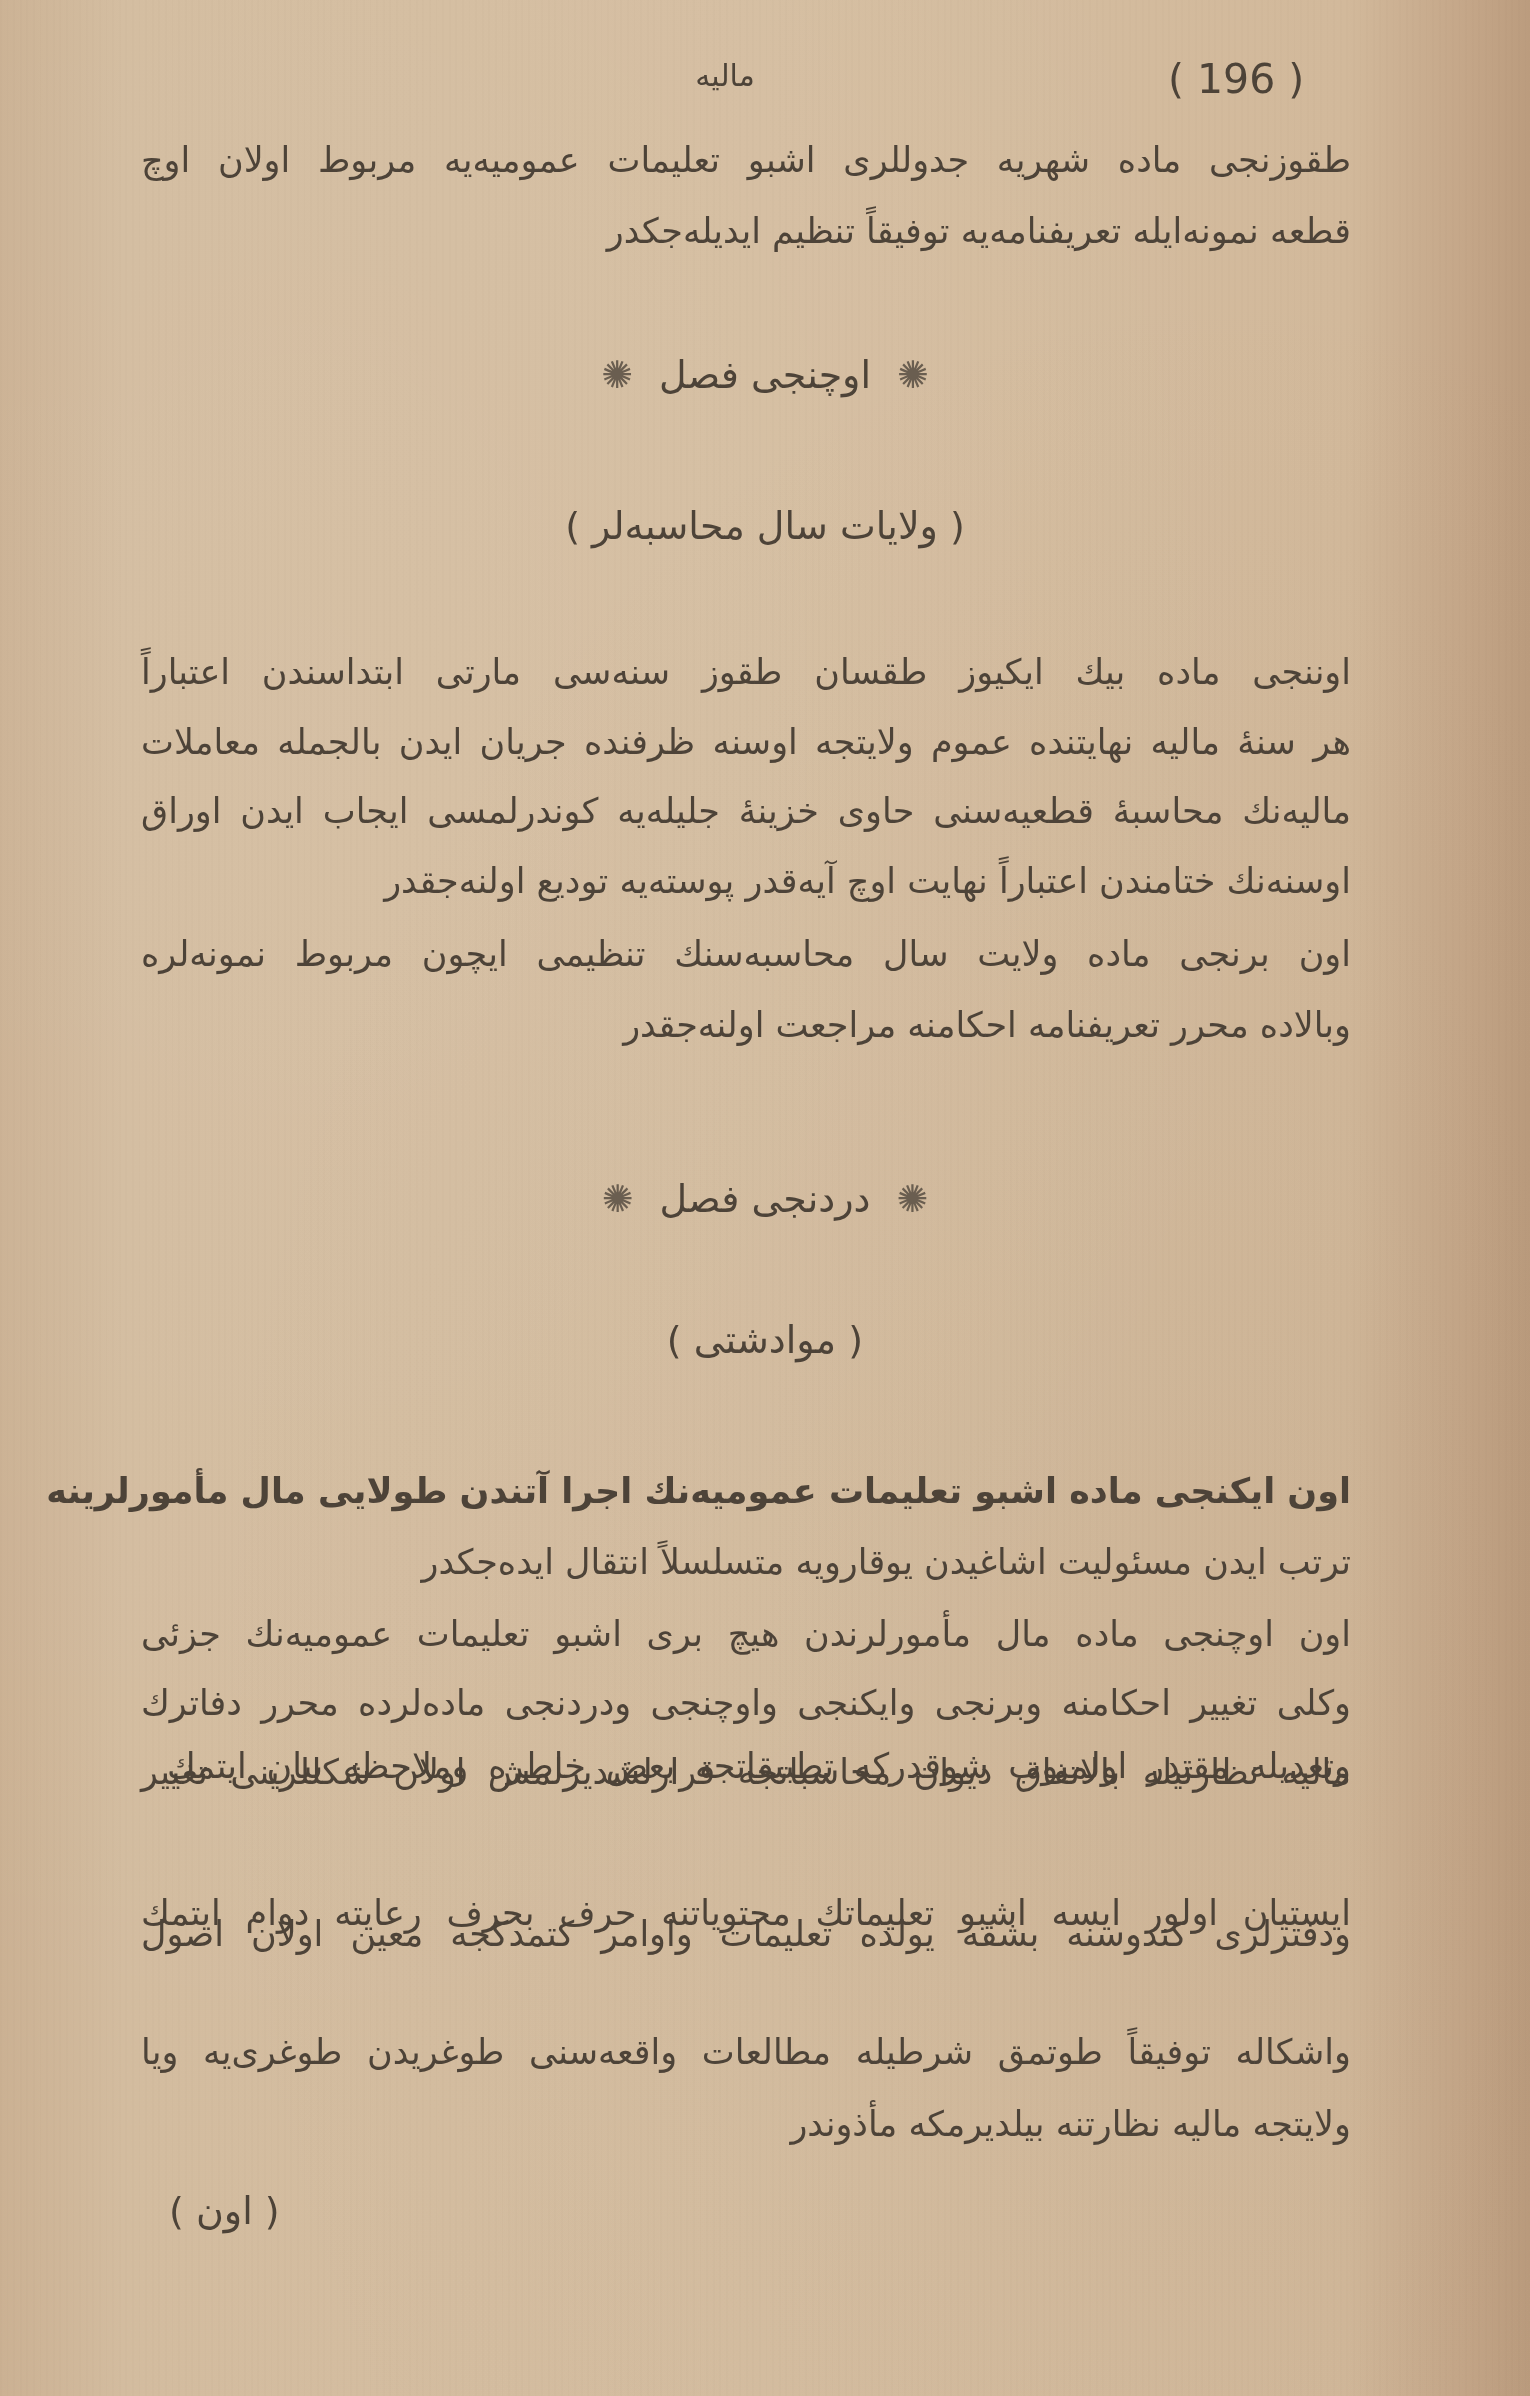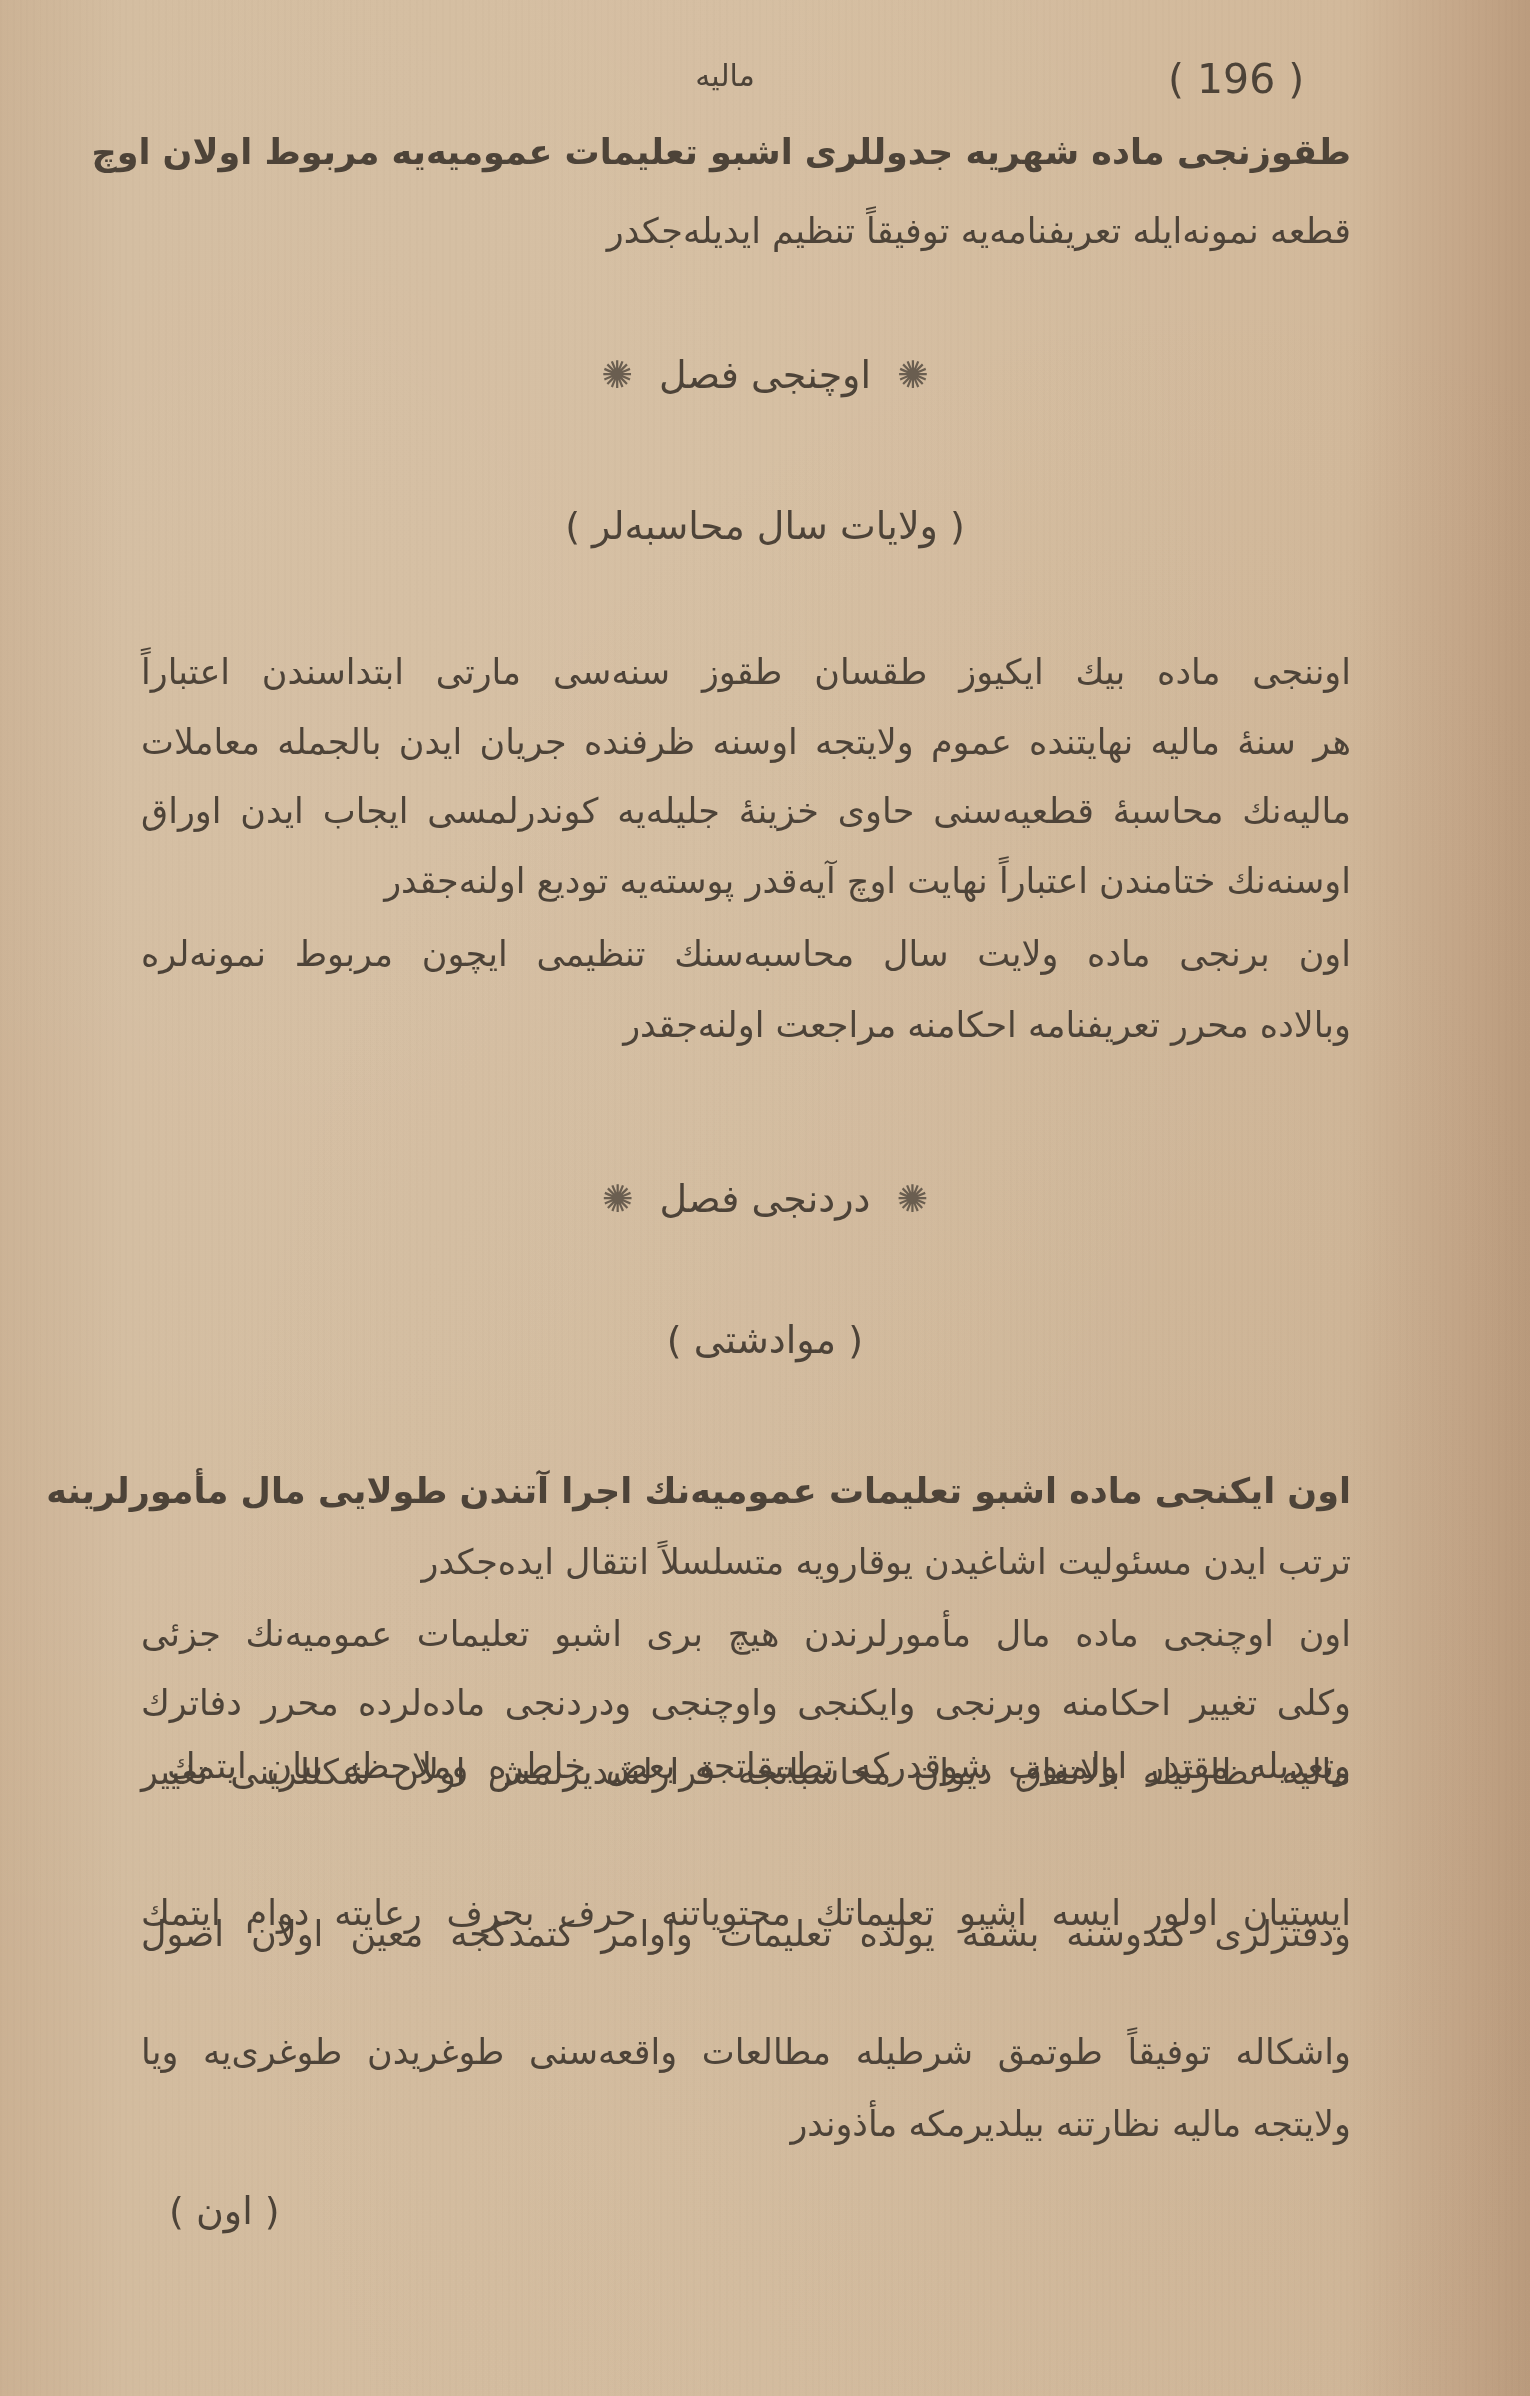--- a/index.html
+++ b/index.html
@@ -52,21 +52,21 @@
   </style>
 </head>
 <body>
 
 <div class="page">
   <div class="paper-grain"></div>
 
   <div class="page-number">( 196 )</div>
   <div class="running-head">ماليه</div>
 
-  <div class="ar line justify" style="top:130px;font-weight:bold;">طقوزنجى ماده  شهريه جدوللرى اشبو تعليمات عموميه‌يه مربوط اولان اوچ</div>
+  <div class="ar line justify" style="top:138px;">طقوزنجى ماده  شهريه جدوللرى اشبو تعليمات عموميه‌يه مربوط اولان اوچ</div>
   <div class="ar line" style="top:209px;">قطعه نمونه‌ايله تعريفنامه‌يه توفيقاً تنظيم ايديله‌جكدر</div>
 
   <div class="heading" style="top:353px;">
     <span class="ornament">✺</span>
     <span class="txt">اوچنجى فصل</span>
     <span class="ornament">✺</span>
   </div>
   <div class="ar center subtitle" style="top:504px;">( ولايات سال محاسبه‌لر )</div>
 
   <div class="ar line justify" style="top:720px;">هر سنهٔ ماليه نهايتنده عموم ولايتجه اوسنه ظرفنده جريان ايدن بالجمله معاملات</div>

